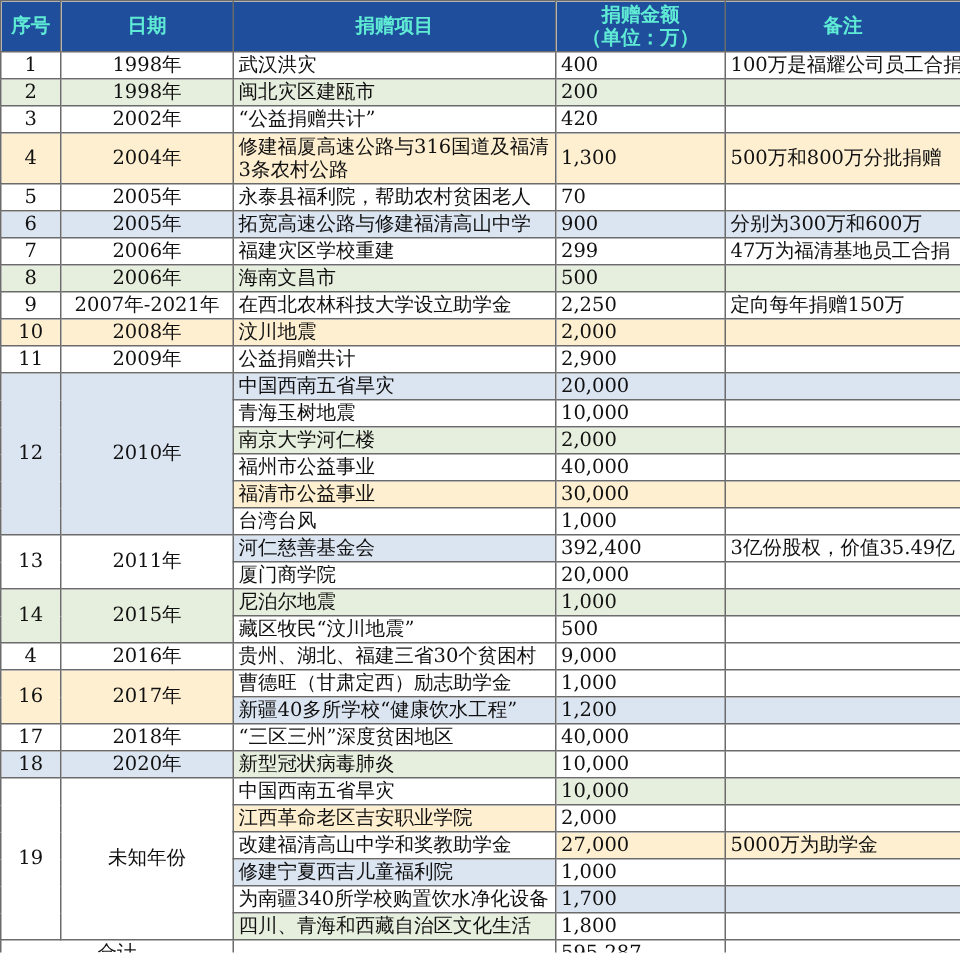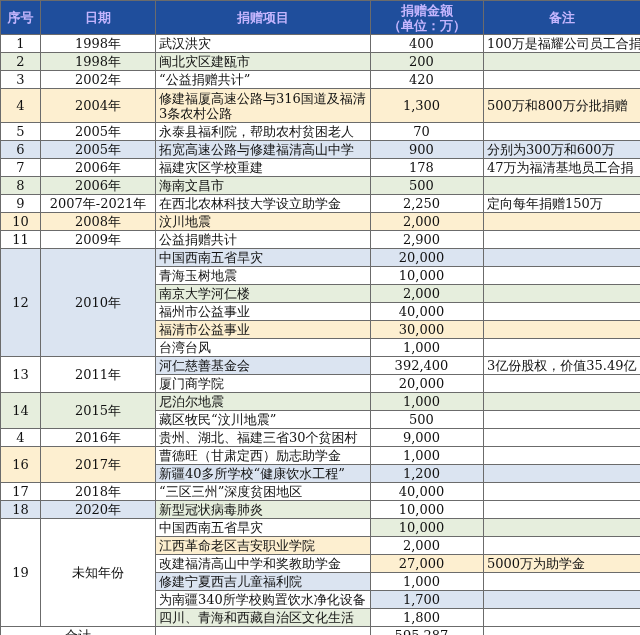--- a/index.html
+++ b/index.html
@@ -1,21 +1,21 @@
 <!DOCTYPE html>
 <html><head>
 <meta charset="utf-8">
 <style>
   html, body { margin:0; padding:0; background:#ffffff; }
   body { width:640px; height:635px; overflow:hidden; font-family:"DejaVu Serif","Liberation Serif",serif; }
   table { border-collapse:collapse; table-layout:fixed; width:640px; font-size:13px; color:#111; }
   td, th { border:1px solid #6b6b6b; padding:0 3px; white-space:nowrap; overflow:hidden; height:17px; line-height:17px; }
-  th { background:#1f4e9c; color:#c4b5fd; font-weight:bold; font-size:13px; height:33px; line-height:15px; text-align:center; font-family:"DejaVu Sans","Liberation Sans",sans-serif; }
+  th { background:#1f4e9c; color:#5eead4; font-weight:bold; font-size:13px; height:33px; line-height:15px; text-align:center; font-family:"DejaVu Sans","Liberation Sans",sans-serif; }
   .c { text-align:center; }
-  .r { text-align:center; padding-right:14px; }
+  .r { text-align:left; padding-right:14px; }
   .l { text-align:left; }
   .w { background:#ffffff; }
   .g { background:#e6eedd; }
   .y { background:#fdefd0; }
   .b { background:#dbe4f1; }
   .tall { height:33px; line-height:15px; white-space:normal; }
   .total td { border-bottom:2px dashed #444; }
 </style>
 </head>
 <body>
@@ -84,21 +84,21 @@
       <td class="c b">2005年</td>
       <td class="l b">拓宽高速公路与修建福清高山中学</td>
       <td class="r b">900</td>
       <td class="l b">分别为300万和600万</td>
     </tr>
 
     <tr>
       <td class="c w">7</td>
       <td class="c w">2006年</td>
       <td class="l w">福建灾区学校重建</td>
-      <td class="r w">178</td>
+      <td class="r w">299</td>
       <td class="l w">47万为福清基地员工合捐</td>
     </tr>
 
     <tr>
       <td class="c g">8</td>
       <td class="c g">2006年</td>
       <td class="l g">海南文昌市</td>
       <td class="r g">500</td>
       <td class="l g"></td>
     </tr>

